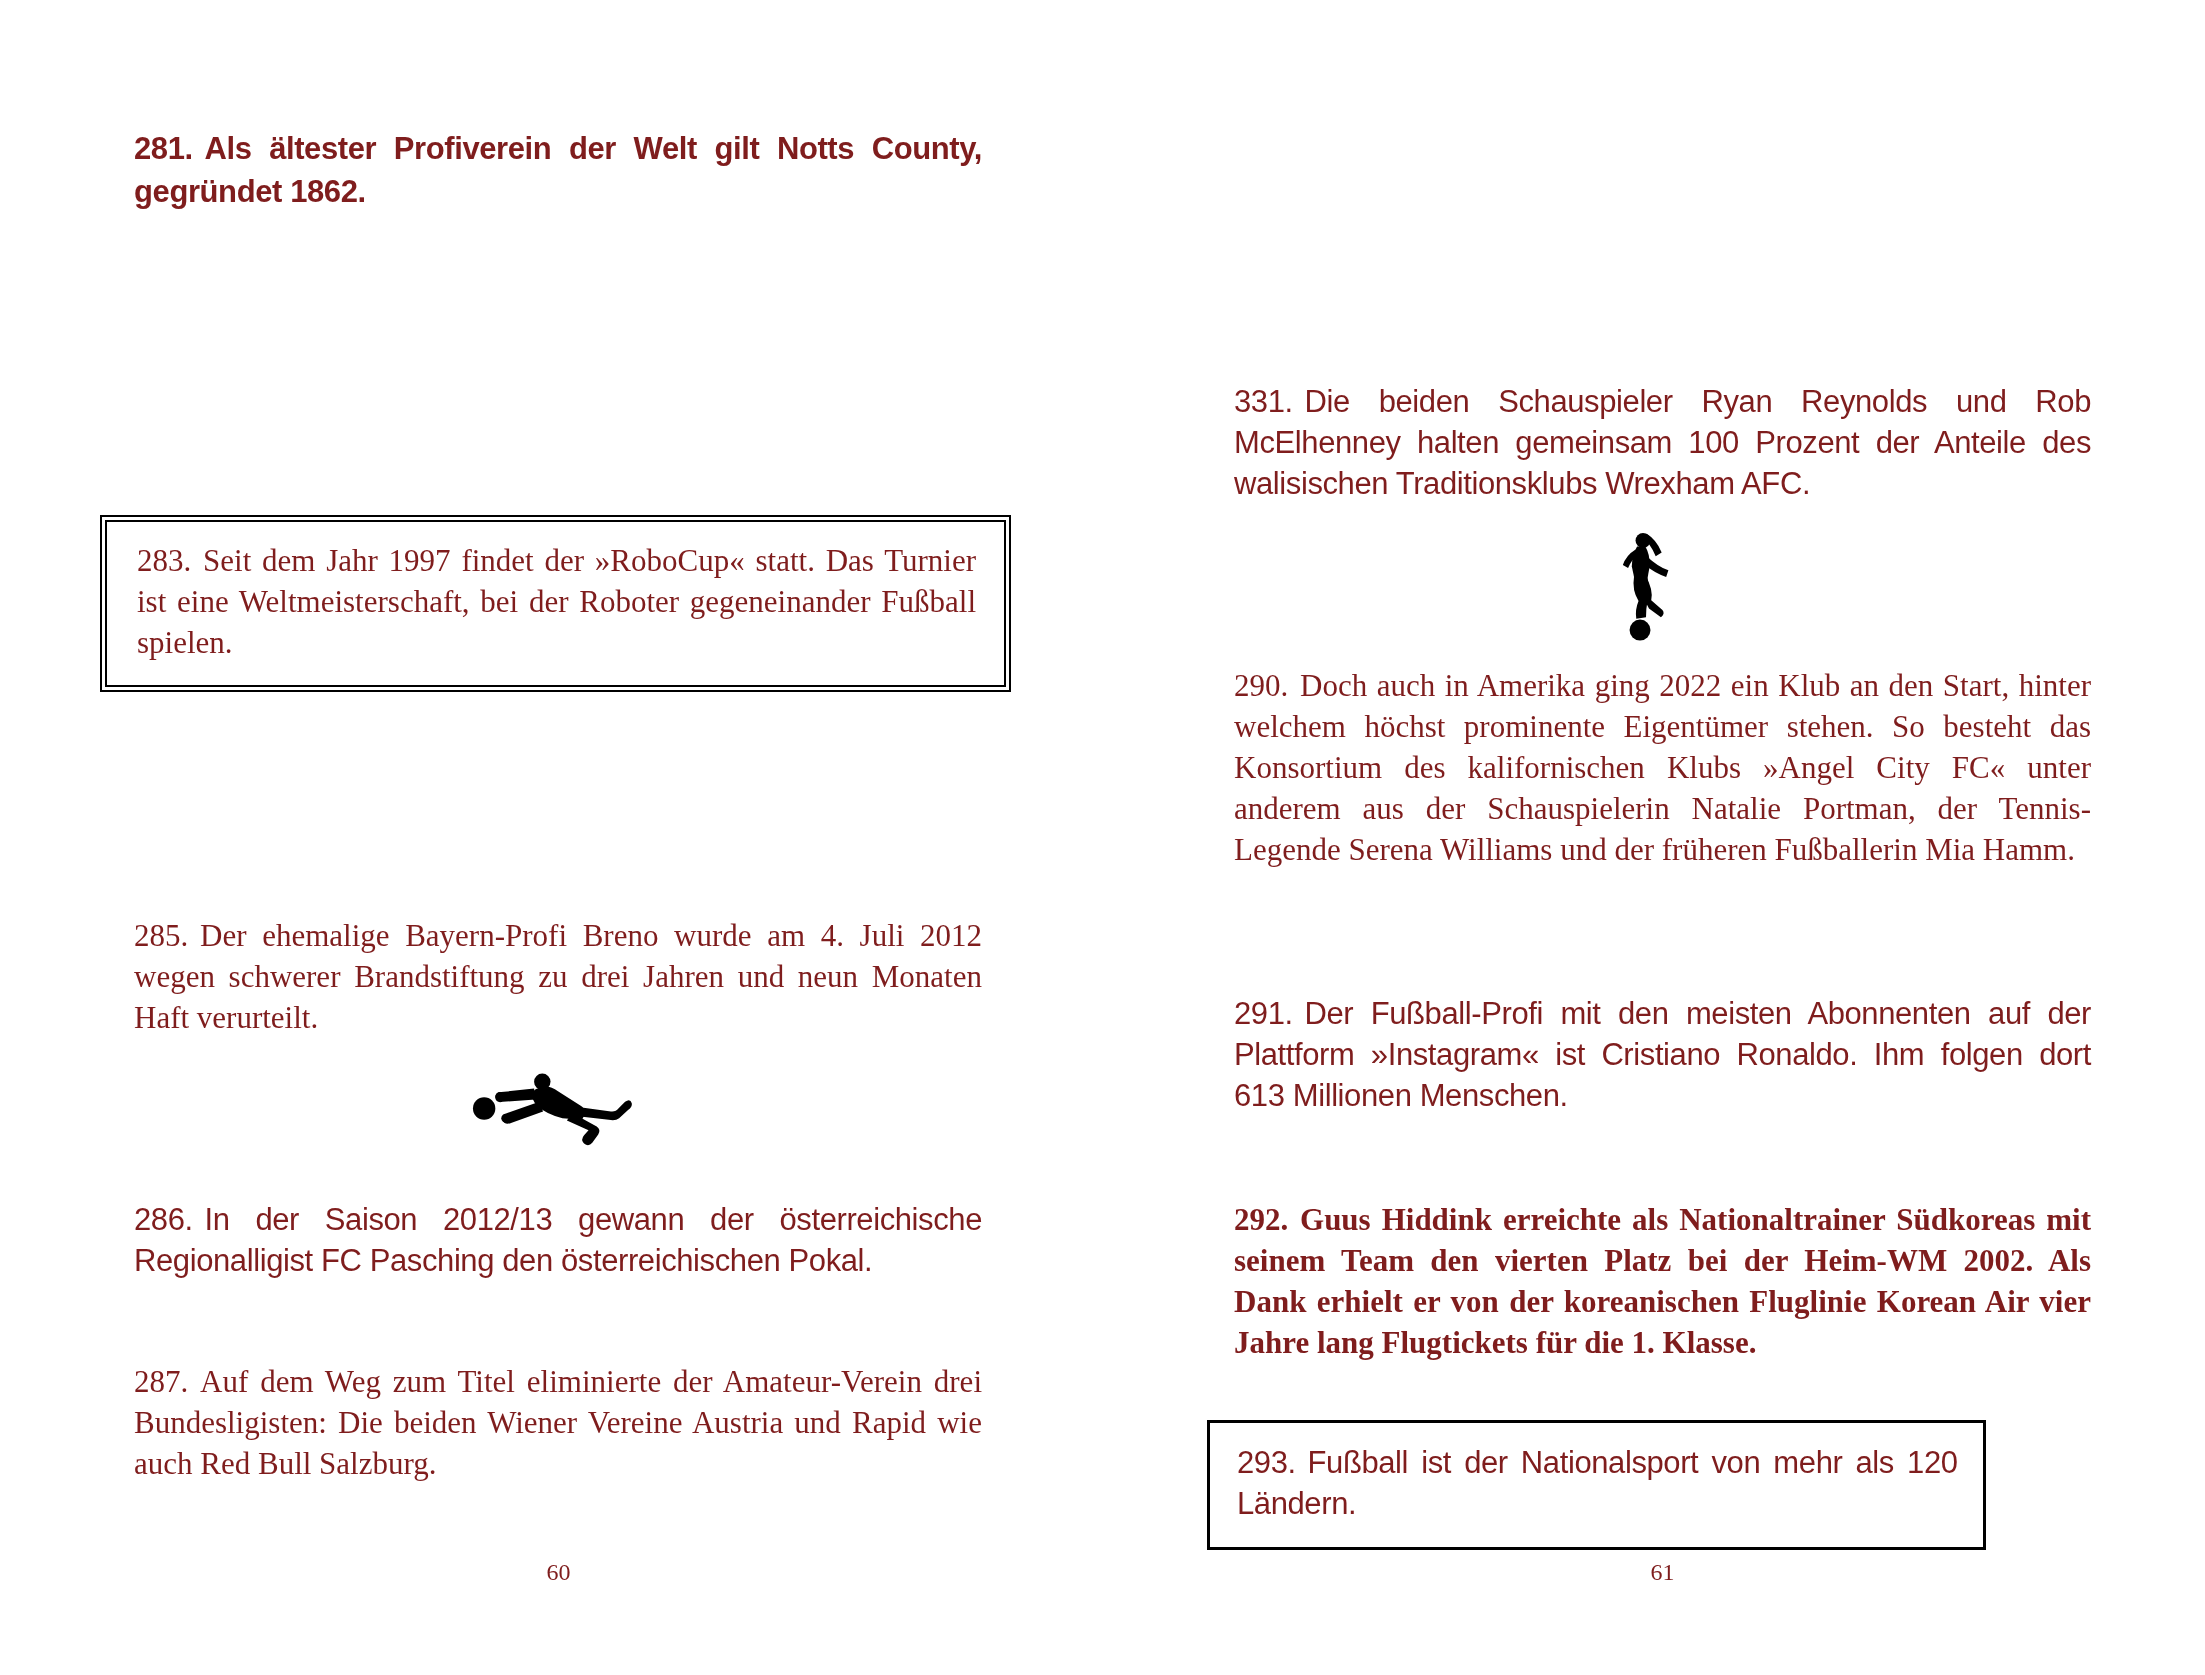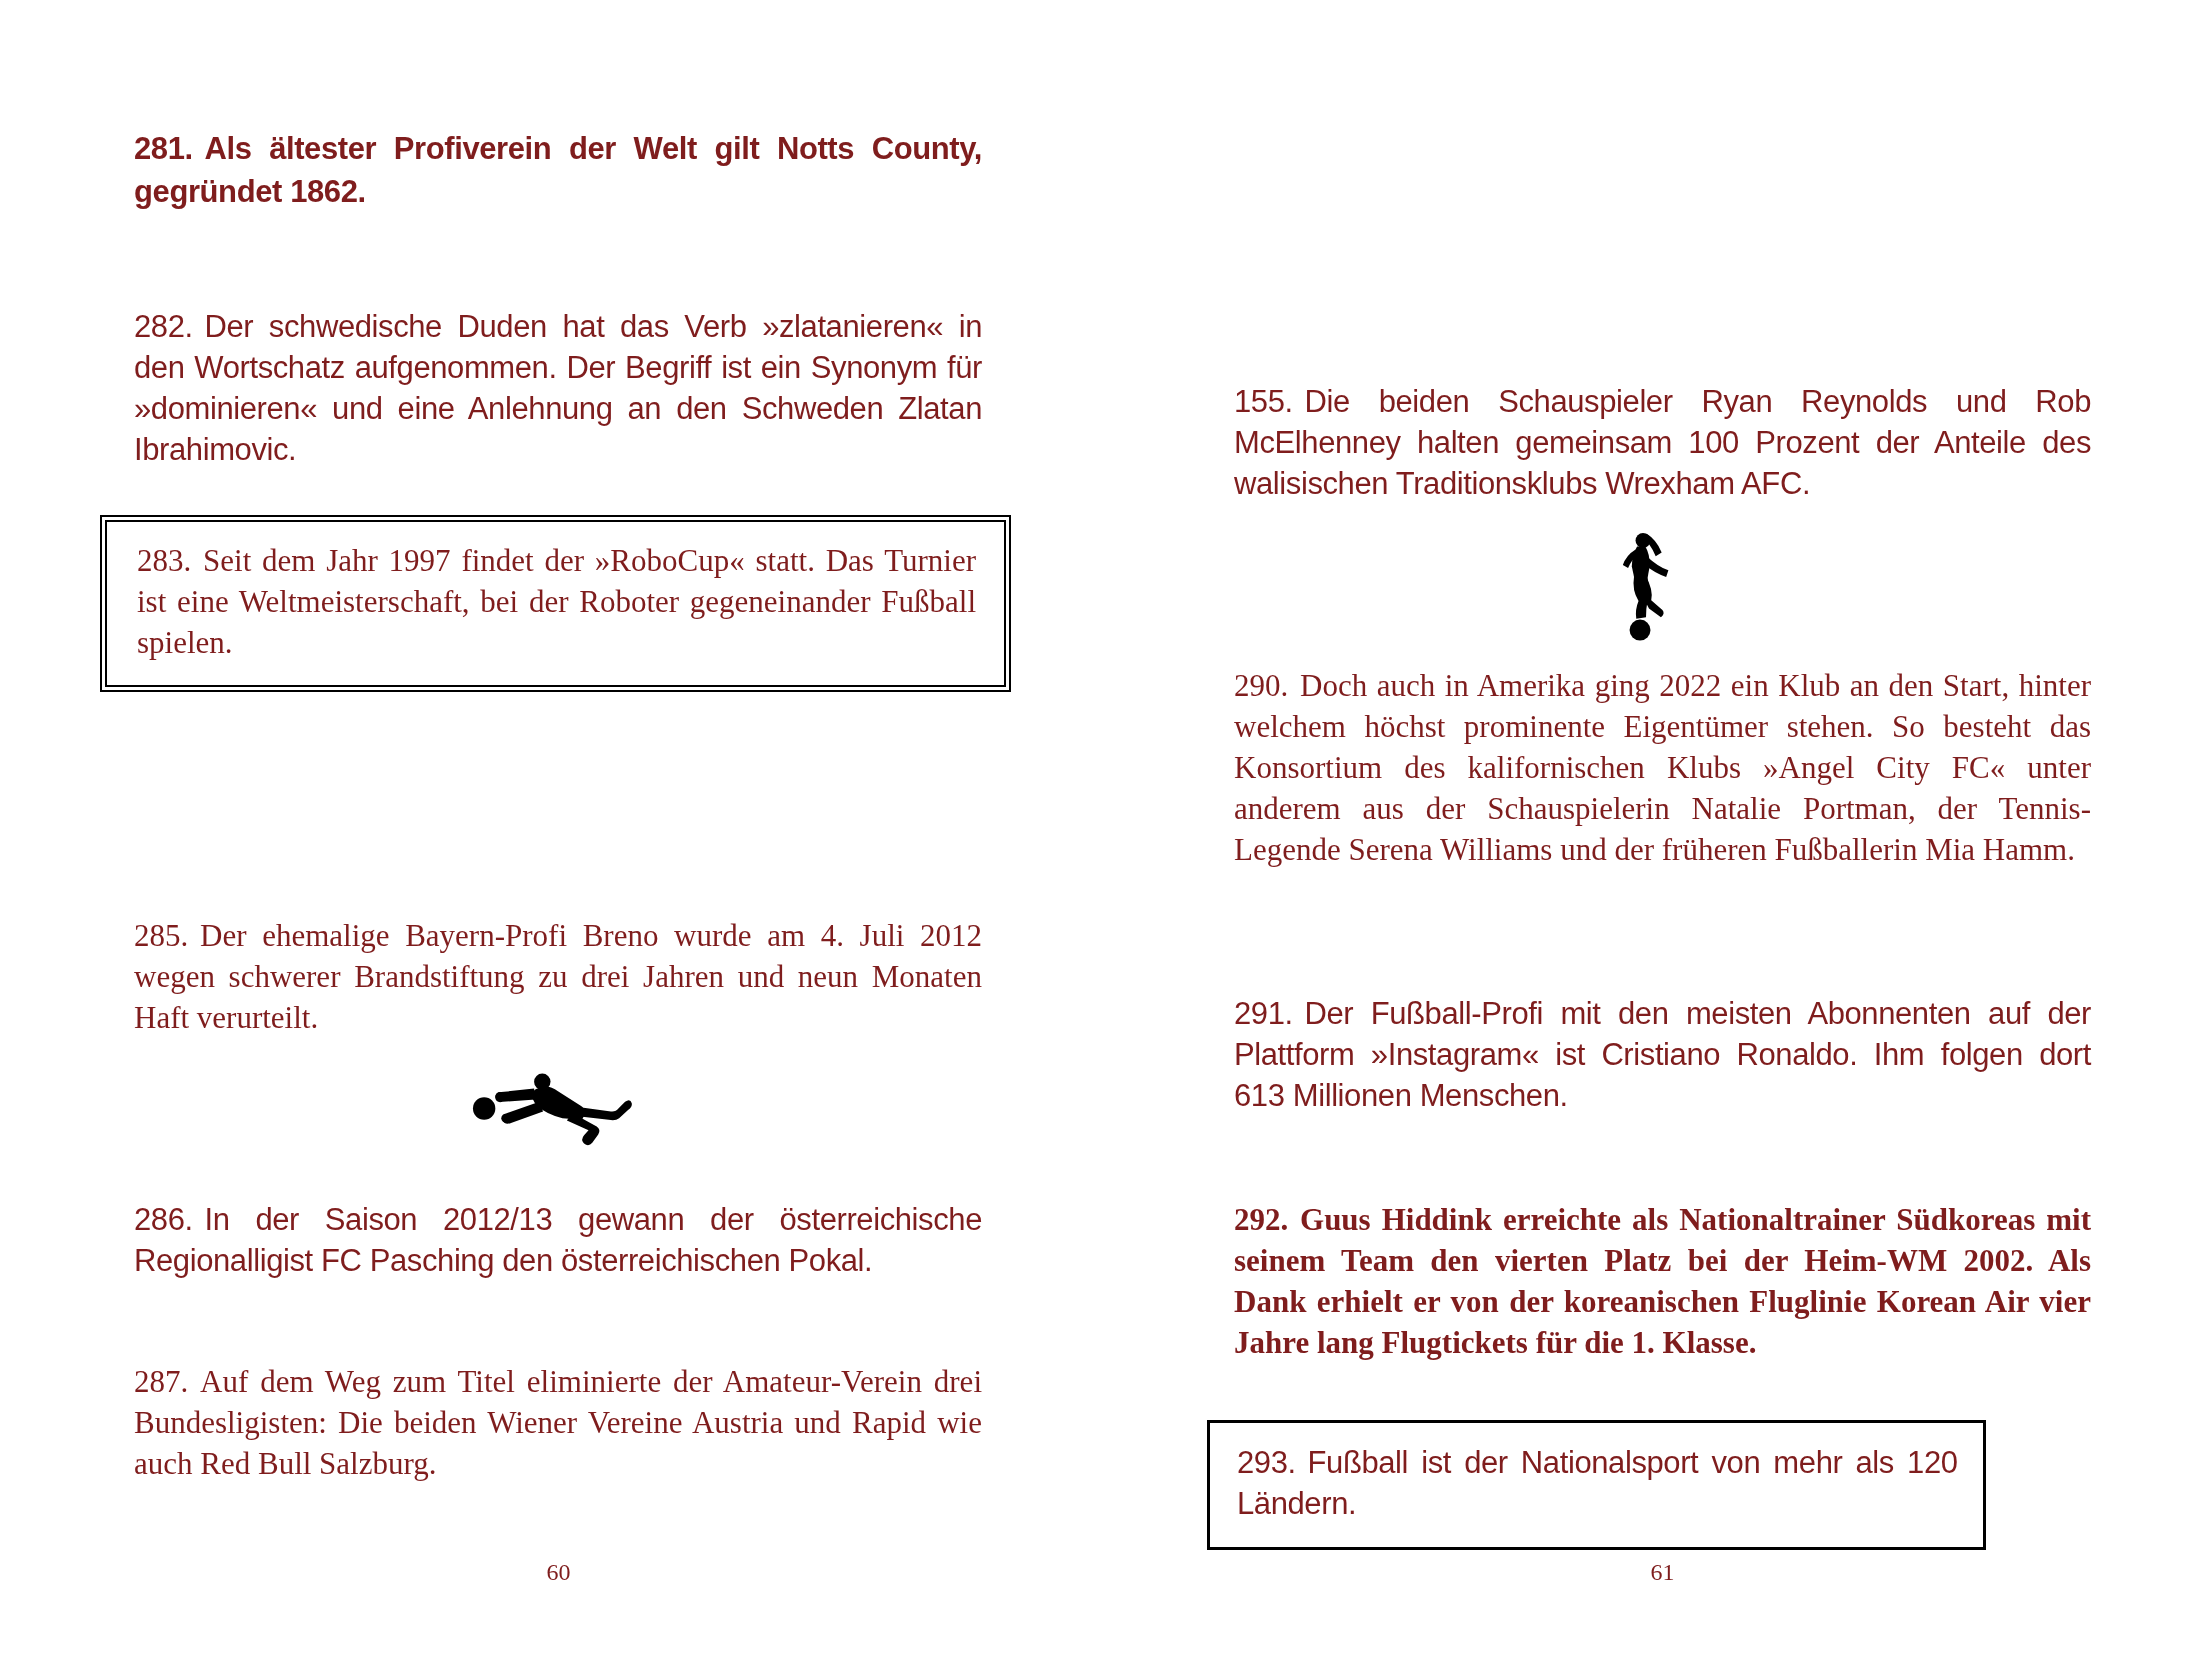--- a/index.html
+++ b/index.html
@@ -75,23 +75,20 @@
 </style>
 </head>
 <body>
 
 <div class="spread">
 
   <div class="item sans-bold col-left" style="top:127px">
     <span class="num">281.</span><span>Als ältester Profiverein der Welt gilt Notts County, gegründet 1862.</span>
   </div>
 
-  <div class="item sans col-left" style="top:306px">
-    <span class="num">282.</span><span>Der schwedische Duden hat das Verb »zlatanieren« in den Wortschatz aufgenommen. Der Begriff ist ein Synonym für »dominieren« und eine Anlehnung an den Schweden Zlatan Ibrahimovic.</span>
-  </div>
 
   <div class="box-double">
     <div class="box-double-inner">
       <div class="item serif item-inline">
         <span class="num">283.</span><span>Seit dem Jahr 1997 findet der »RoboCup« statt. Das Turnier ist eine Weltmeisterschaft, bei der Roboter gegeneinander Fußball spielen.</span>
       </div>
     </div>
   </div>
 
 
@@ -118,21 +115,21 @@
   </div>
 
   <div class="item serif col-left" style="top:1361px">
     <span class="num">287.</span><span>Auf dem Weg zum Titel eliminierte der Amateur-Verein drei Bundesligisten: Die beiden Wiener Vereine Austria und Rapid wie auch Red Bull Salzburg.</span>
   </div>
 
   <div class="pagenum" style="left:484px; top:1557px">60</div>
 
 
   <div class="item sans col-right" style="top:381px">
-    <span class="num">155.</span><span>Die beiden Schauspieler Ryan Reynolds und Rob McElhenney halten gemeinsam 100 Prozent der Anteile des walisischen Traditionsklubs Wrexham AFC.</span>
+    <span class="num">331.</span><span>Die beiden Schauspieler Ryan Reynolds und Rob McElhenney halten gemeinsam 100 Prozent der Anteile des walisischen Traditionsklubs Wrexham AFC.</span>
   </div>
 
   <div class="icon-wrap" style="left:1604px; top:530px; width:84px; height:112px;">
     <svg width="84" height="112" viewBox="0 0 112 150" xmlns="http://www.w3.org/2000/svg" fill="#000">
       <circle cx="52" cy="14" r="10"></circle>
       <path d="M57,5 Q70,13 77,30 L69,35 Q62,18 50,9 Z"></path>
       <path d="M44,22 Q37,34 37,49 L40,63 Q48,68 58,65 L61,48 Q61,31 55,22 Z"></path>
       <path d="M42,26 Q29,34 25,47 L32,51 Q36,40 46,33 Z"></path>
       <path d="M58,36 Q72,49 86,54 L83,63 Q68,58 53,46 Z"></path>
       <path d="M40,62 Q37,81 46,95 Q41,107 43,119 L56,117 Q56,105 58,95 Q62,79 58,64 Z"></path>

